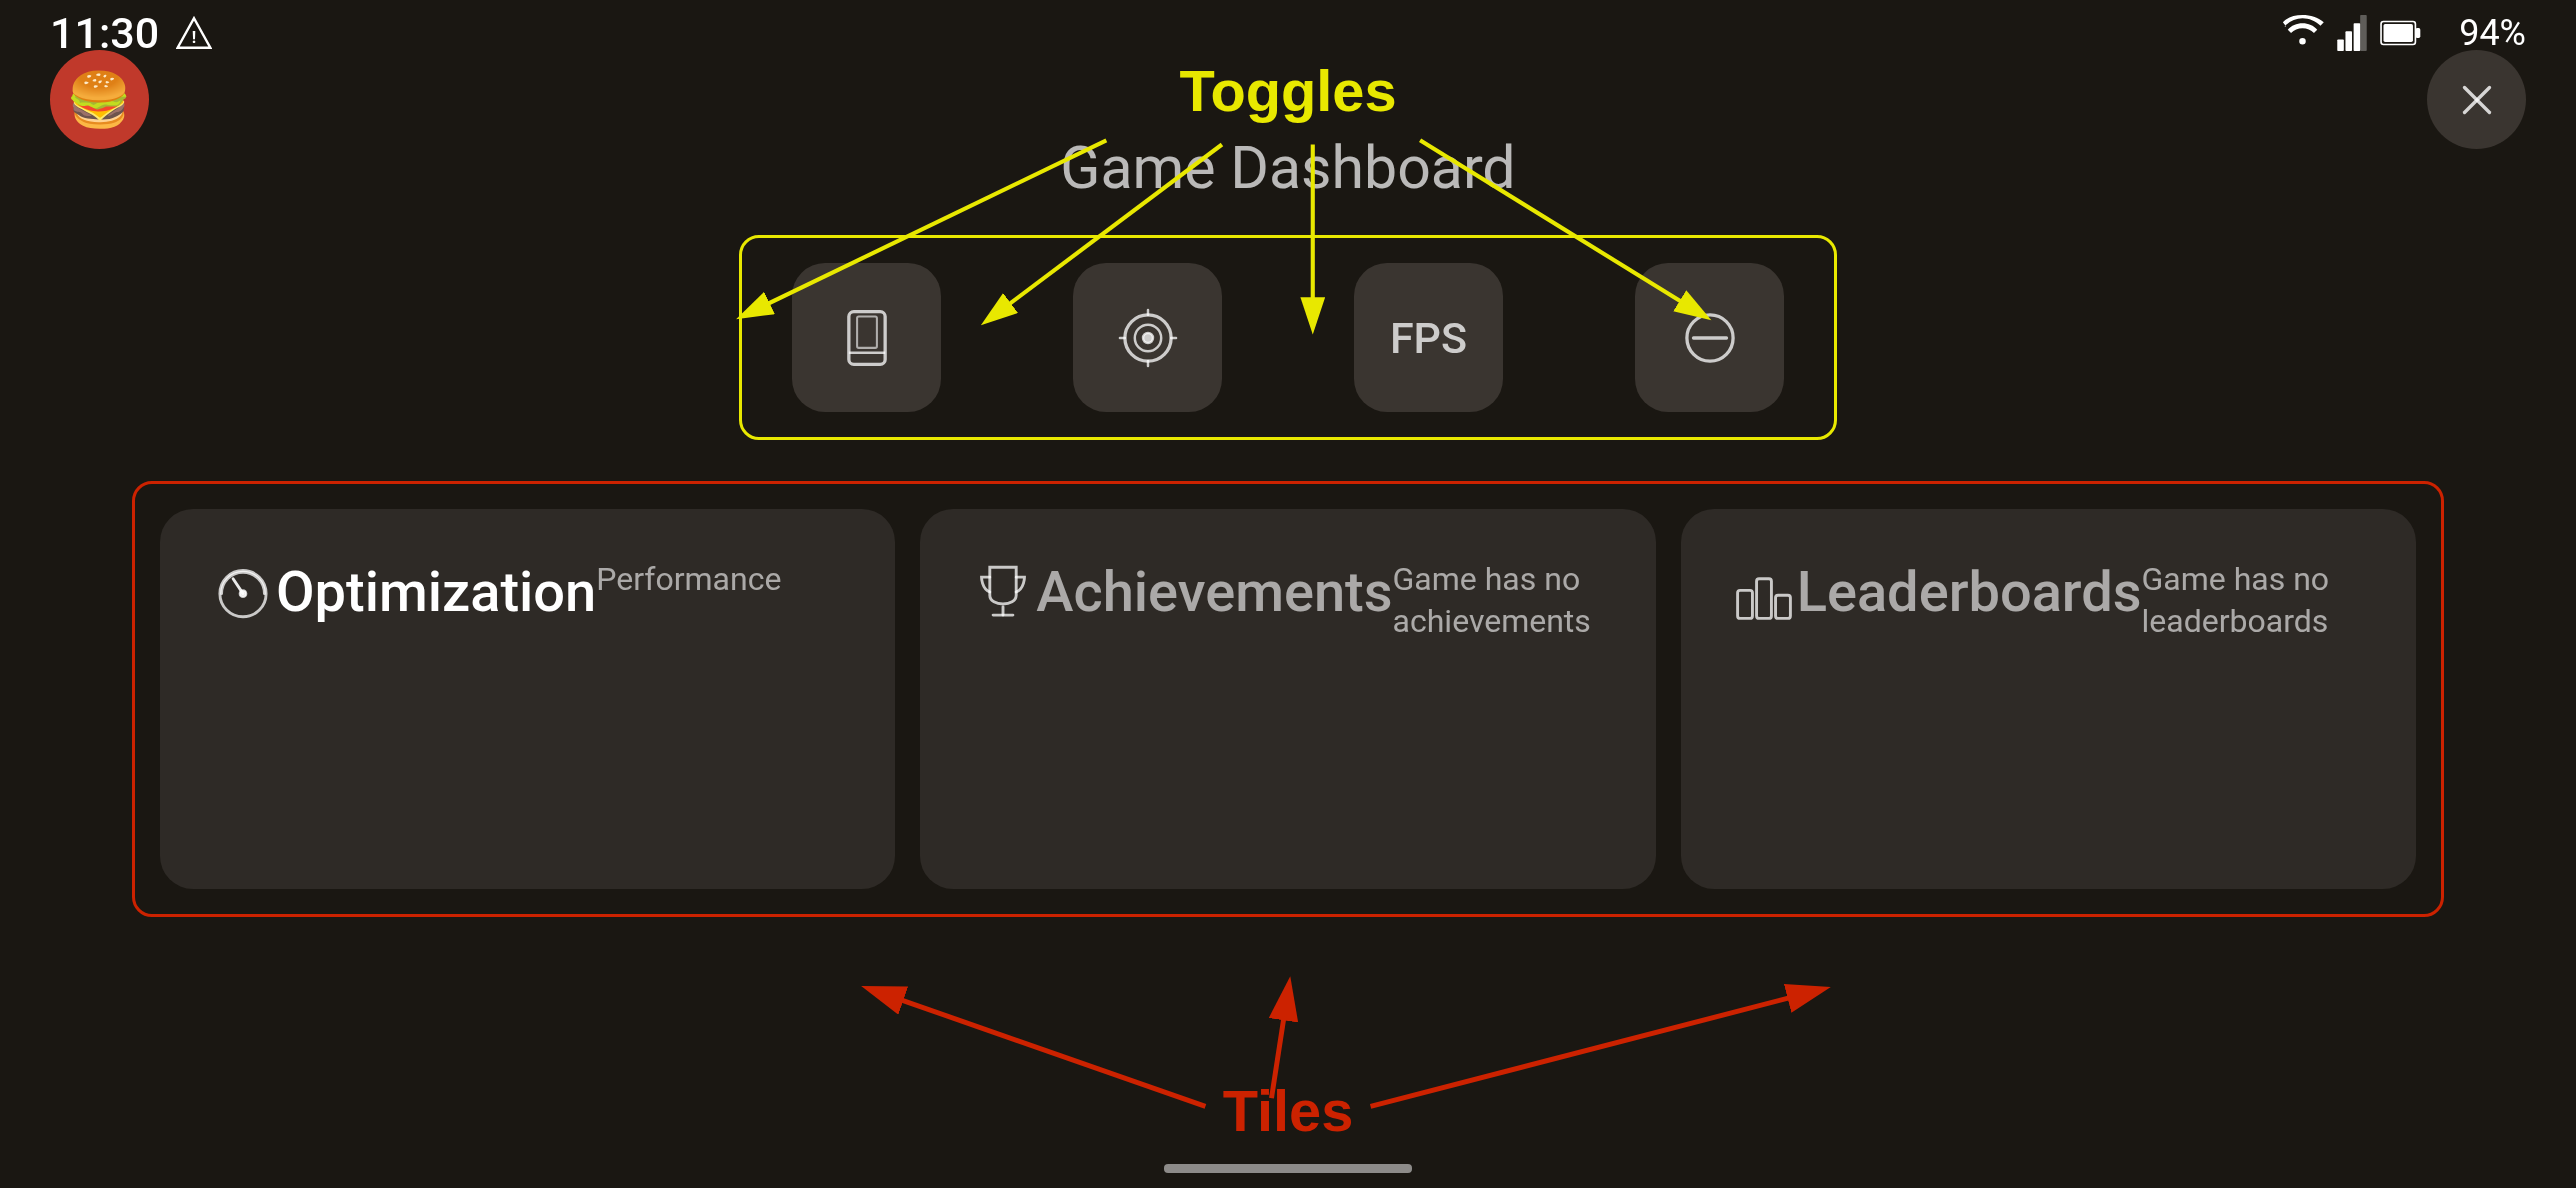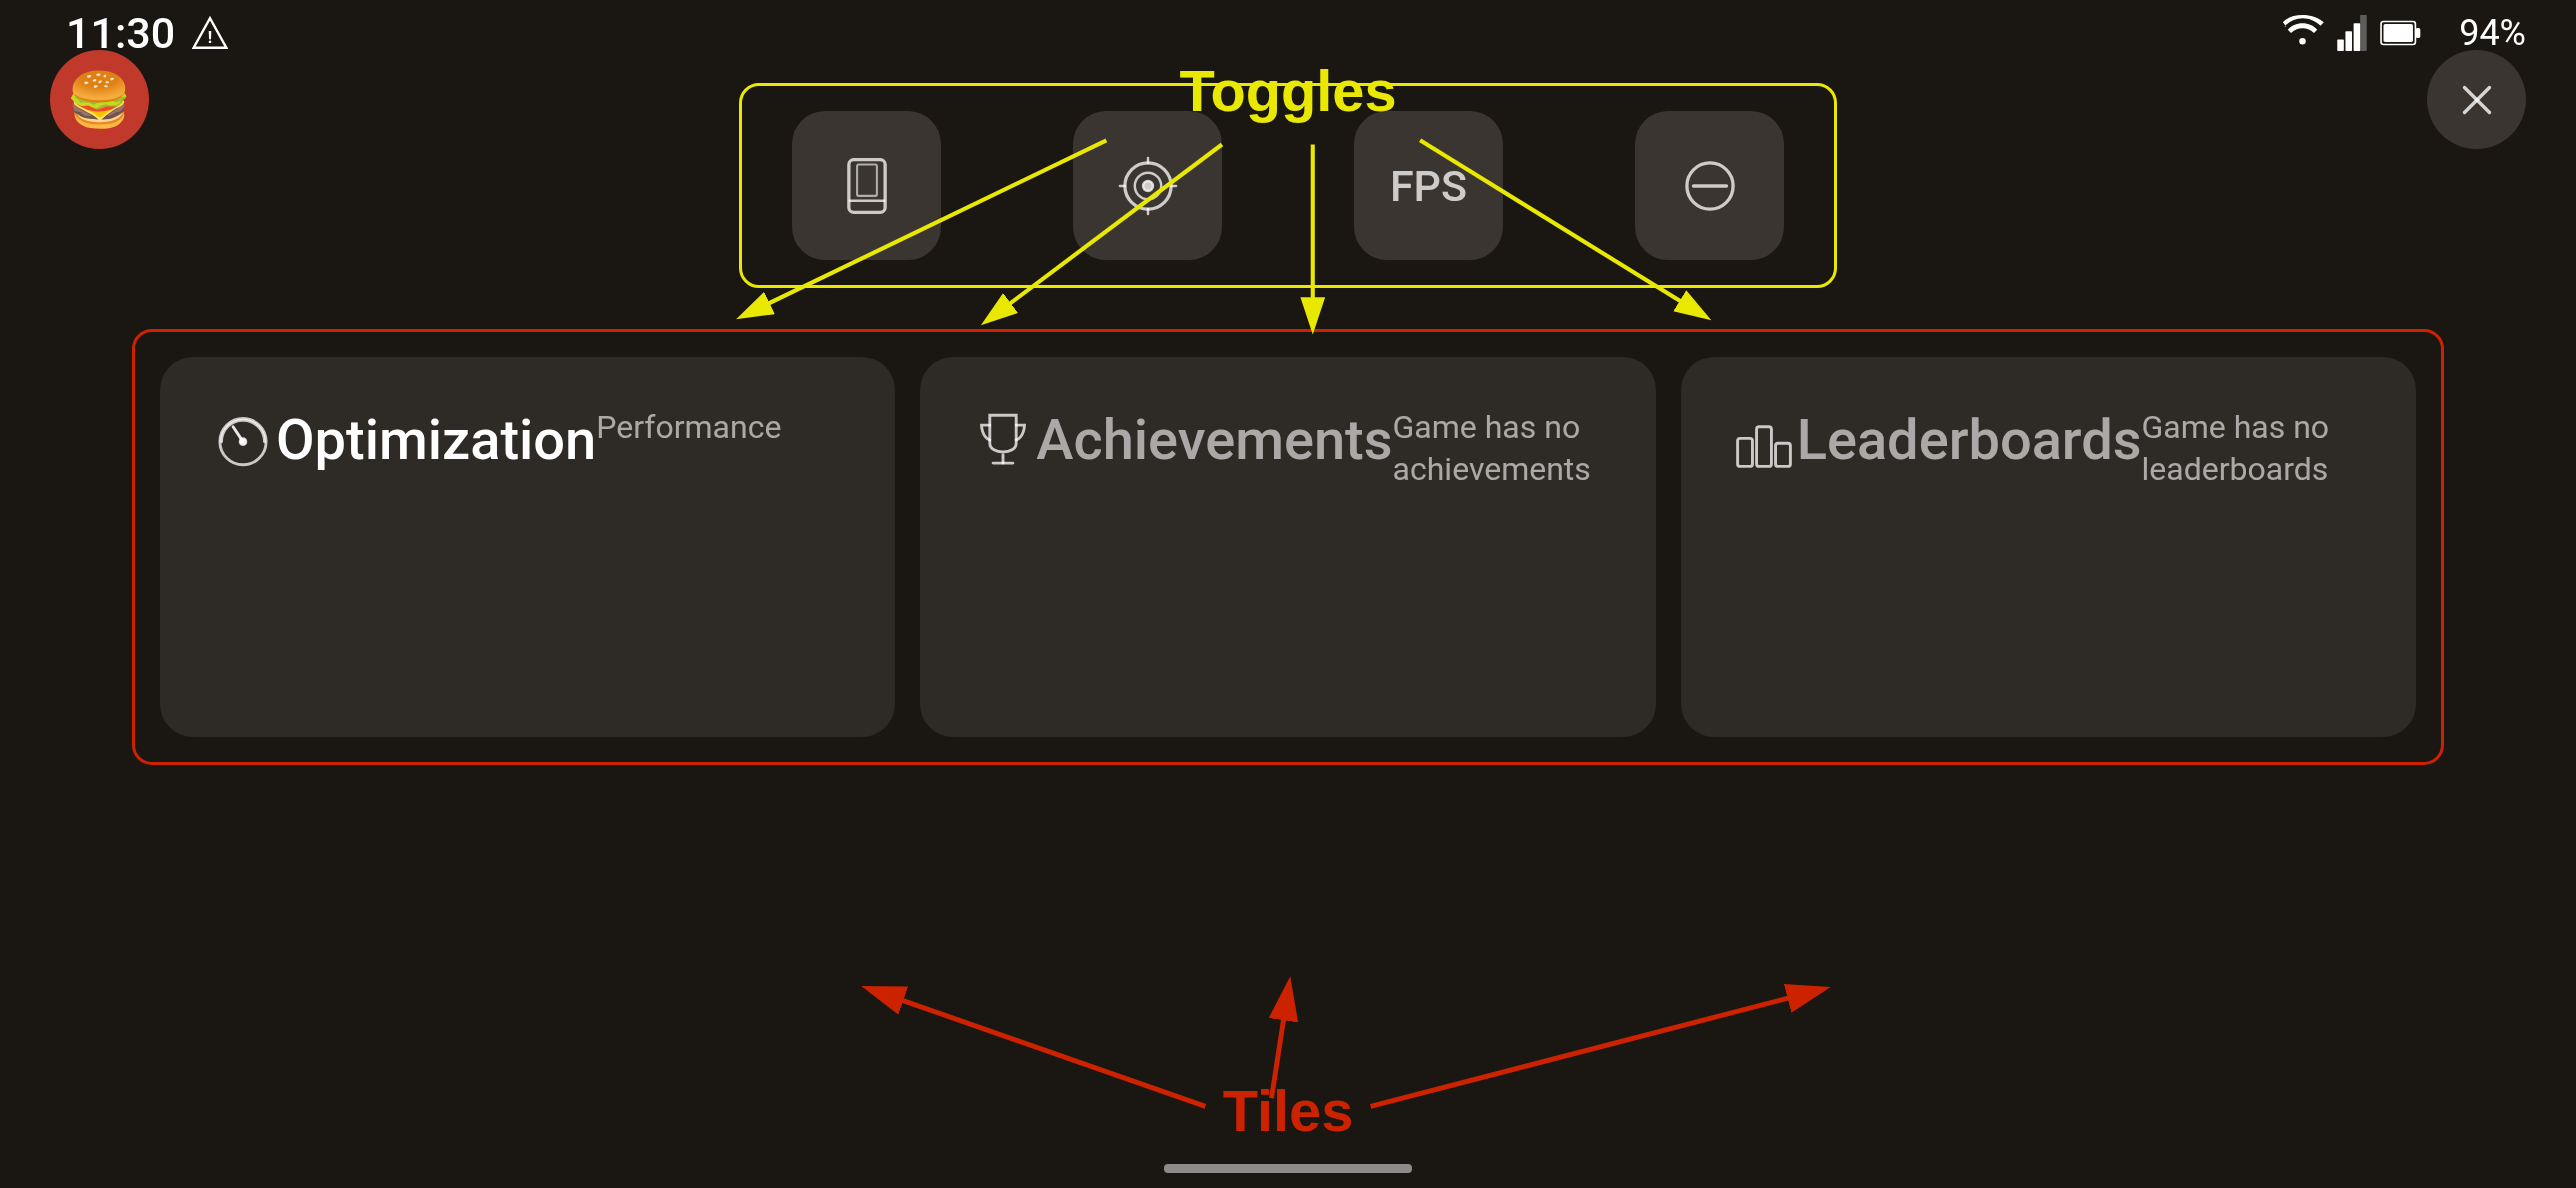--- a/index.html
+++ b/index.html
@@ -11,21 +11,21 @@
       font-family: 'Roboto', Arial, sans-serif;
       color: #ffffff;
       overflow: hidden;
       position: relative;
     }
 
     
     .status-bar {
       position: absolute;
       top: 0;
-      left: 16px;
+      left: 0;
       right: 0;
       height: 66px;
       display: flex;
       align-items: center;
       justify-content: space-between;
       padding: 7px 50px;
       z-index: 10;
     }
 
     .status-left {
@@ -295,20 +295,21 @@
 
 <div class="close-button">
   <svg width="50" height="50" viewBox="0 0 60 60" fill="none">
     <line x1="15" y1="15" x2="45" y2="45" stroke="rgba(255,255,255,0.8)" stroke-width="4" stroke-linecap="round"></line>
     <line x1="45" y1="15" x2="15" y2="45" stroke="rgba(255,255,255,0.8)" stroke-width="4" stroke-linecap="round"></line>
   </svg>
 </div>
 
 <div class="main-content">
 
+  <h1 class="dashboard-title">Game Dashboard</h1>
 
   <div class="toggles-container">
 
     <div class="toggle-button">
       <svg viewBox="0 0 80 80">
         <rect x="18" y="8" width="44" height="64" rx="6" stroke="rgba(255,255,255,0.75)" stroke-width="4" fill="none"></rect>
         <line x1="18" y1="58" x2="62" y2="58" stroke="rgba(255,255,255,0.75)" stroke-width="3"></line>
         <rect x="28" y="14" width="24" height="38" rx="2" stroke="rgba(255,255,255,0.6)" stroke-width="2.5" fill="none"></rect>
       </svg>
     </div>

